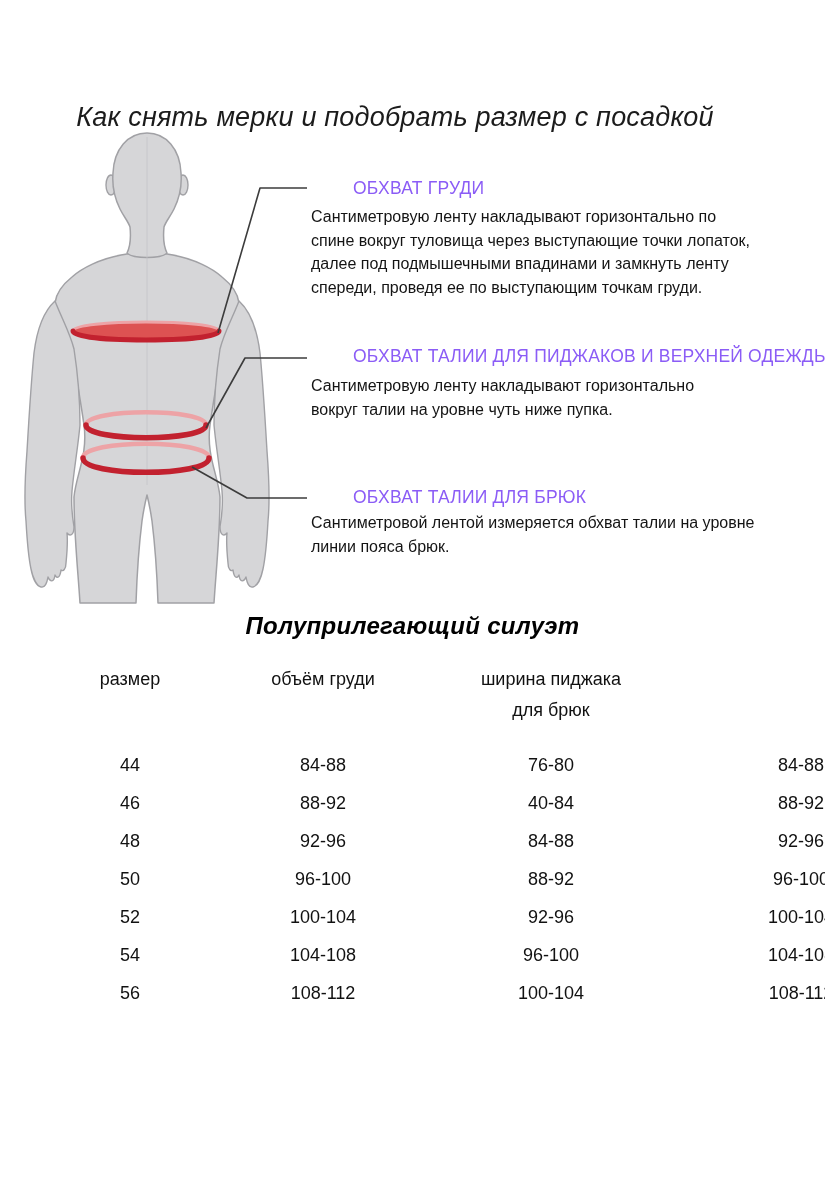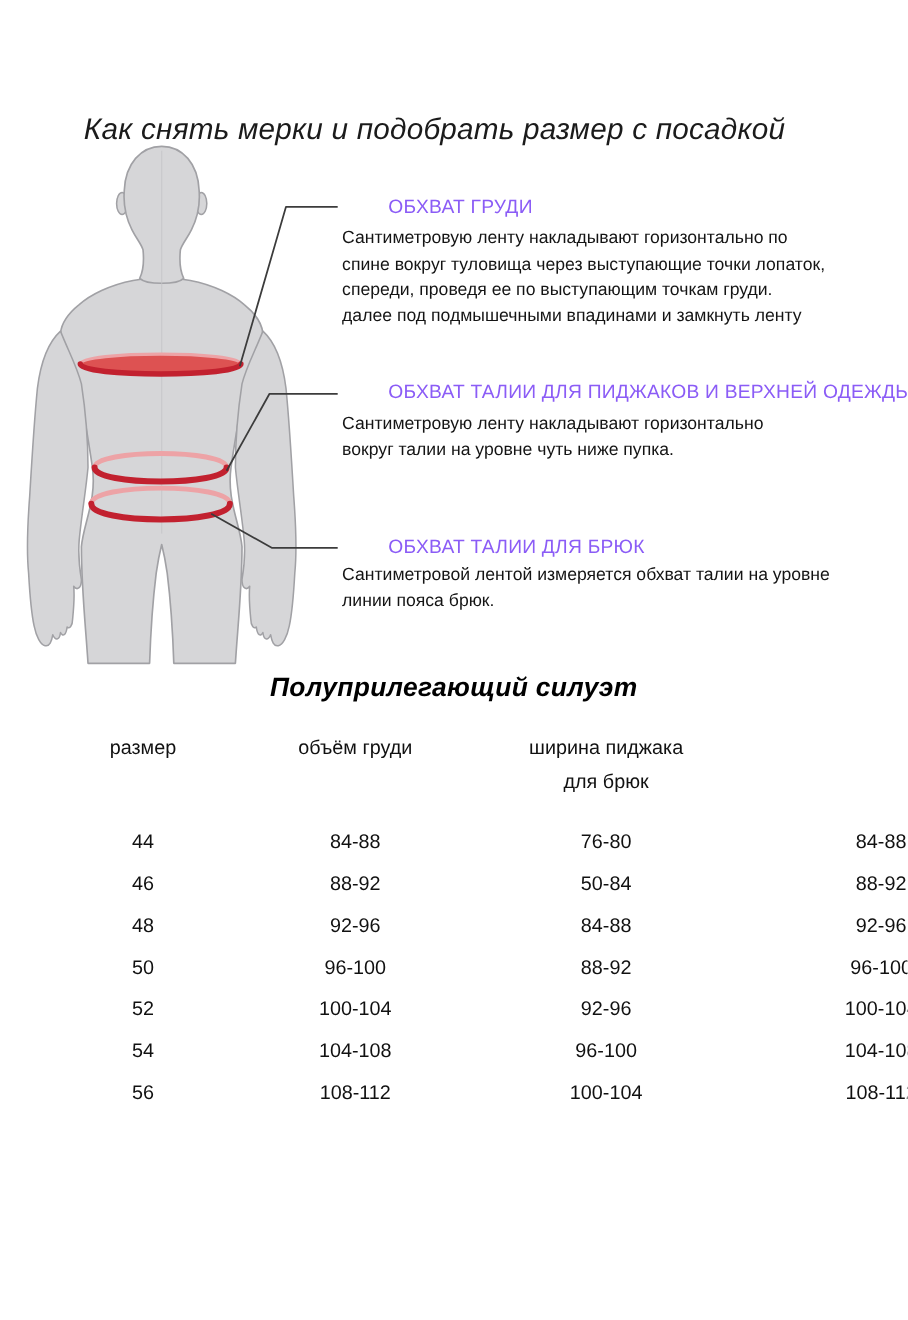--- a/index.html
+++ b/index.html
@@ -109,22 +109,22 @@
     <path d="M218,208 L260,63 L307,63" fill="none" stroke-width="1.6" stroke-linejoin="round" stroke="#3c3c3c"></path>
     <path d="M206,303 L245,233 L307,233" fill="none" stroke-width="1.6" stroke-linejoin="round" stroke="#3c3c3c"></path>
     <path d="M192,342 L247,373 L307,373" fill="none" stroke-width="1.6" stroke-linejoin="round" stroke="#3c3c3c"></path>
   </svg>
 </div>
 
 <div class="abs m-label m-label-1">ОБХВАТ ГРУДИ</div>
 <div class="abs m-desc m-desc-1">
   <div>Сантиметровую ленту накладывают горизонтально по</div>
   <div>спине вокруг туловища через выступающие точки лопаток,</div>
+  <div>далее под подмышечными впадинами и замкнуть ленту</div>
   <div>спереди, проведя ее по выступающим точкам груди.</div>
-  <div>далее под подмышечными впадинами и замкнуть ленту</div>
 </div>
 
 <div class="abs m-label m-label-2">ОБХВАТ ТАЛИИ ДЛЯ ПИДЖАКОВ И ВЕРХНЕЙ ОДЕЖДЫ</div>
 <div class="abs m-desc m-desc-2">
   <div>Сантиметровую  ленту накладывают горизонтально</div>
   <div>вокруг талии на уровне чуть ниже пупка.</div>
 </div>
 
 <div class="abs m-label m-label-3">ОБХВАТ ТАЛИИ ДЛЯ БРЮК</div>
 <div class="abs m-desc m-desc-3">
@@ -149,21 +149,21 @@
 
   <div class="trow">
     <div class="cell">44</div>
     <div class="cell">84-88</div>
     <div class="cell">76-80</div>
     <div class="cell">84-88</div>
   </div>
   <div class="trow">
     <div class="cell">46</div>
     <div class="cell">88-92</div>
-    <div class="cell">50-84</div>
+    <div class="cell">40-84</div>
     <div class="cell">88-92</div>
   </div>
   <div class="trow">
     <div class="cell">48</div>
     <div class="cell">92-96</div>
     <div class="cell">84-88</div>
     <div class="cell">92-96</div>
   </div>
   <div class="trow">
     <div class="cell">50</div>

